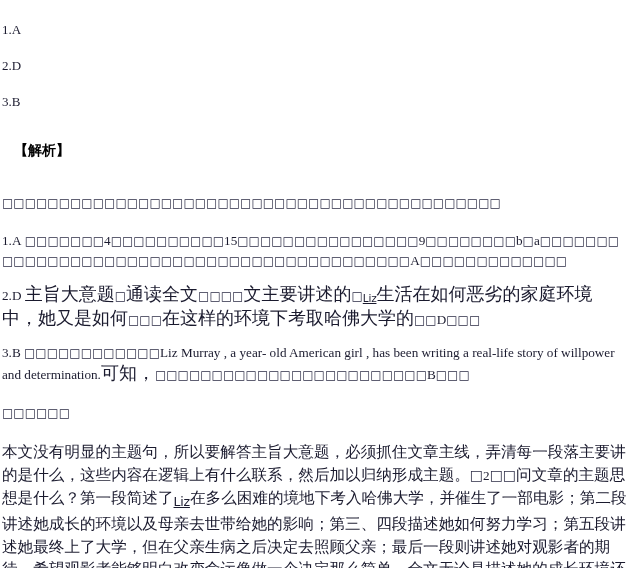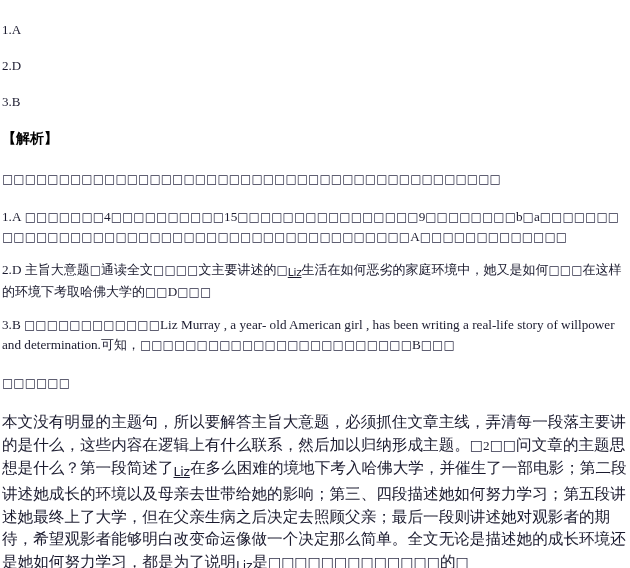--- a/index.html
+++ b/index.html
@@ -27,21 +27,21 @@
   }
   .spacer-23 { height: 23px; }
   .spacer-18 { height: 18px; }
   .spacer-13 { height: 13px; }
 
   
   .analysis-heading {
     font-size: 14px;
     line-height: 15px;
     font-weight: bold;
-    margin: 0;
+    margin: 12px;
     color: #000000;
   }
 
   
   .para {
     font-size: 13.2px;
     line-height: 19px;
     margin: 0;
     color: #1a1a2e;
     letter-spacing: 0px;
@@ -56,21 +56,21 @@
   
   .fallback-word {
     font-family: "DejaVu Sans", "Liberation Sans", sans-serif;
     font-size: 10.5px;
     vertical-align: -2px;
     letter-spacing: -0.2px;
     text-decoration: underline;
   }
   .cjk {
     font-family: "DejaVu Sans", sans-serif;
-    font-size: 13px;
+    font-size: 18px;
   }
   .latin {
     font-family: "Liberation Serif", serif;
     font-size: 13.2px;
   }
 
   
   .summary {
     font-size: 15.6px;
     line-height: 22.5px;

